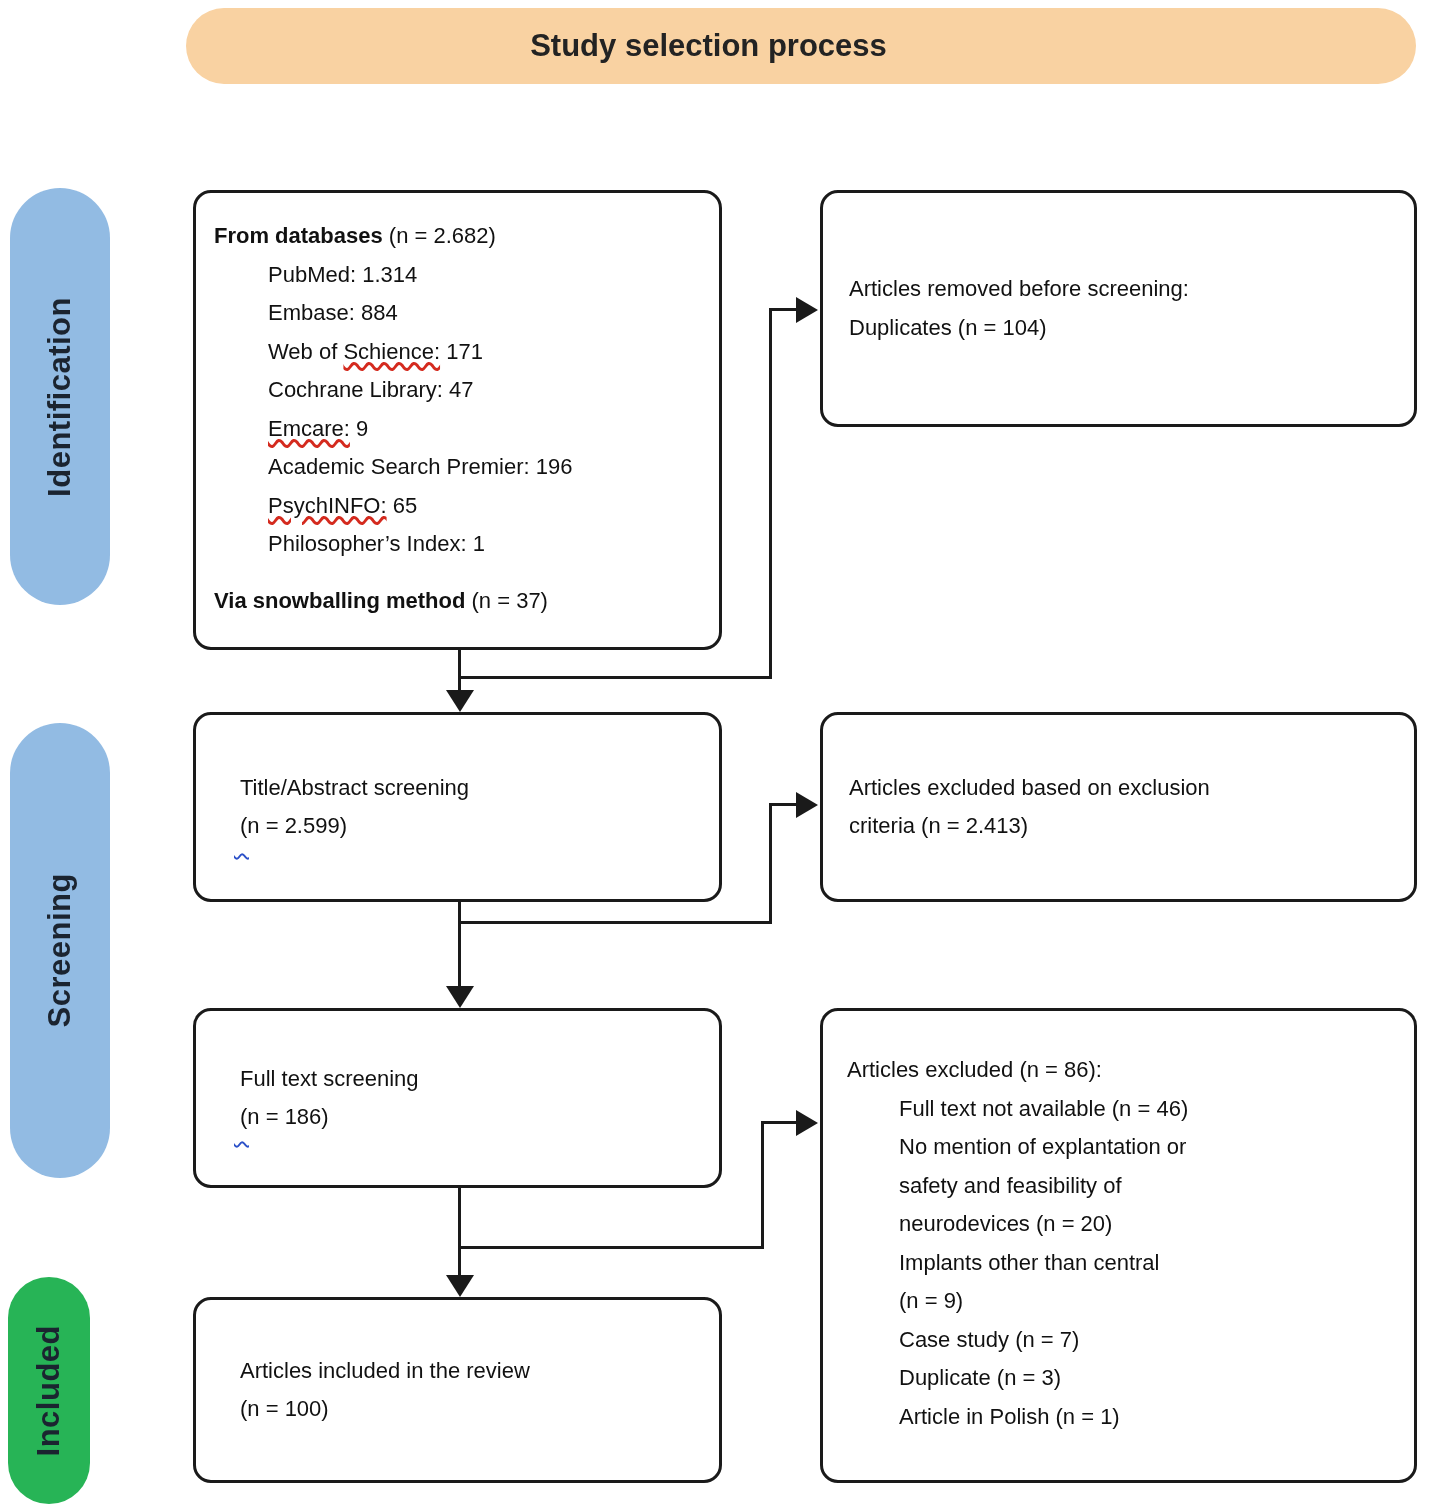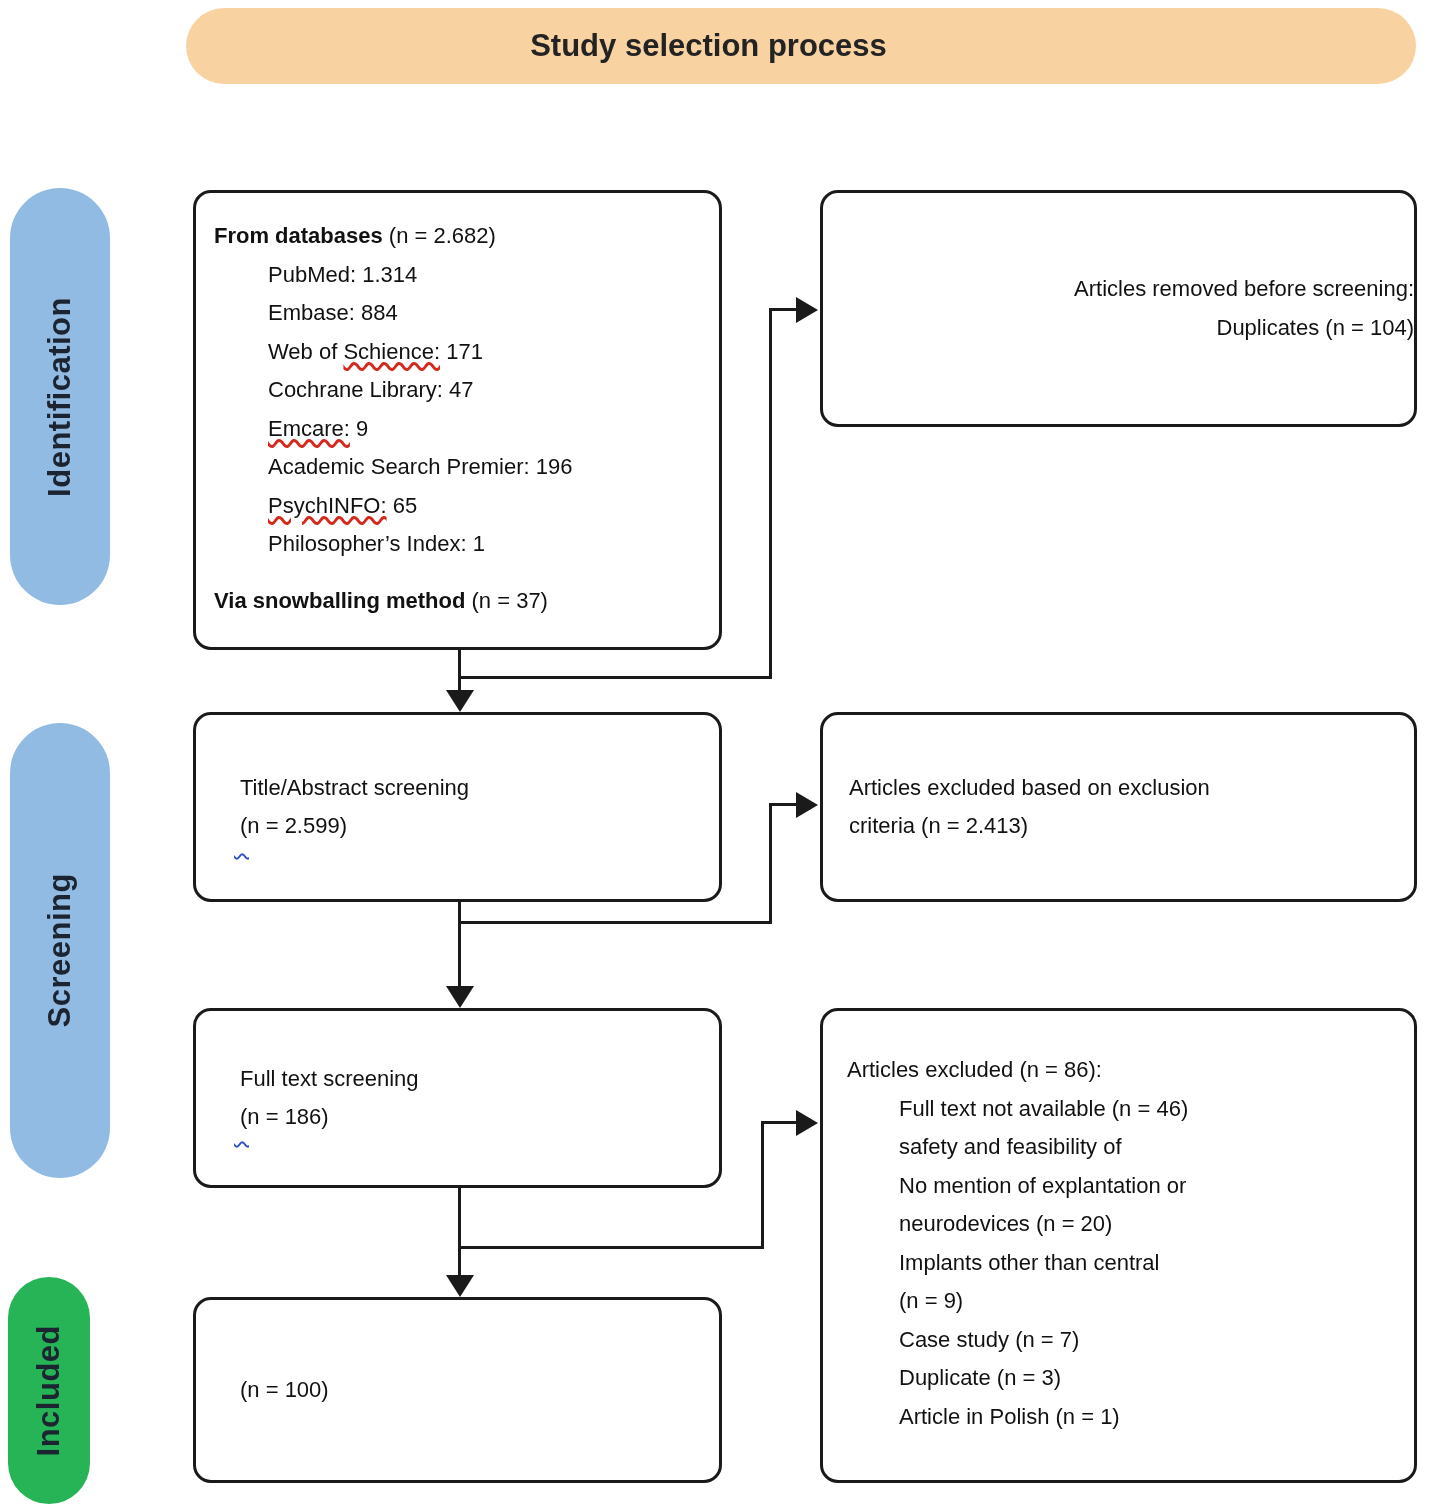--- a/index.html
+++ b/index.html
@@ -25,21 +25,21 @@
   .pill.green{background:#27B456;border-radius:41px;}
   #pill-identification{left:10px;top:188px;width:100px;height:417px;}
   #pill-screening{left:10px;top:723px;width:100px;height:455px;}
   #pill-included{left:8px;top:1277px;width:82px;height:227px;}
   .box{
     position:absolute;background:#fff;border:3.5px solid #1a1a1a;border-radius:18px;
     font-size:22px;line-height:38.5px;color:#111;box-sizing:border-box;
   }
   .box.center{display:flex;flex-direction:column;justify-content:center;}
   #box-sources{left:193px;top:190px;width:529px;height:460px;padding:24px 12px 0 18px;}
-  #box-removed{left:820px;top:190px;width:597px;height:237px;padding-left:26px;align-items:flex-end;}
+  #box-removed{left:820px;top:190px;width:597px;height:237px;padding-left:26px;}
   #box-title-abstract{left:193px;top:712px;width:529px;height:190px;padding-left:44px;}
   #box-excluded-criteria{left:820px;top:712px;width:597px;height:190px;padding-left:26px;}
   #box-full-text{left:193px;top:1008px;width:529px;height:180px;padding-left:44px;}
   #box-excluded-full{left:820px;top:1008px;width:597px;height:475px;padding:40px 8px 0 24px;}
   #box-included{left:193px;top:1297px;width:529px;height:186px;padding-left:44px;}
   .b{font-weight:bold;}
   .ind{padding-left:54px;}
   .ind2{padding-left:52px;}
   .footer-line{margin-top:18px;}
   .sq{
@@ -113,31 +113,32 @@
   </div>
 
   <div class="box center" id="box-full-text">
     <div>Full text screening</div>
     <div>(n = 186)</div>
   </div>
 
   <div class="box" id="box-excluded-full">
     <div>Articles excluded (n = 86):</div>
     <div class="ind2">Full text not available (n = 46)</div>
+    <div class="ind2">No mention of explantation or</div>
     <div class="ind2">safety and feasibility of</div>
-    <div class="ind2">No mention of explantation or</div>
     <div class="ind2">neurodevices (n = 20)</div>
     <div class="ind2">Implants other than central</div>
     <div class="ind2">(n = 9)</div>
     <div class="ind2">Case study (n = 7)</div>
     <div class="ind2">Duplicate (n = 3)</div>
     <div class="ind2">Article in Polish (n = 1)</div>
   </div>
 
   <div class="box center" id="box-included">
+    <div>Articles included in the review</div>
     <div>(n = 100)</div>
   </div>
 
   <div class="conn" style="left:458px;top:650px;width:3px;height:44px;"></div>
   <div class="arrow-down" style="left:446px;top:690px;"></div>
   <div class="conn" style="left:458px;top:676px;width:314px;height:3px;"></div>
   <div class="conn" style="left:769px;top:308px;width:3px;height:371px;"></div>
   <div class="conn" style="left:770px;top:308px;width:28px;height:3px;"></div>
   <div class="arrow-right" style="left:796px;top:297px;"></div>
 

